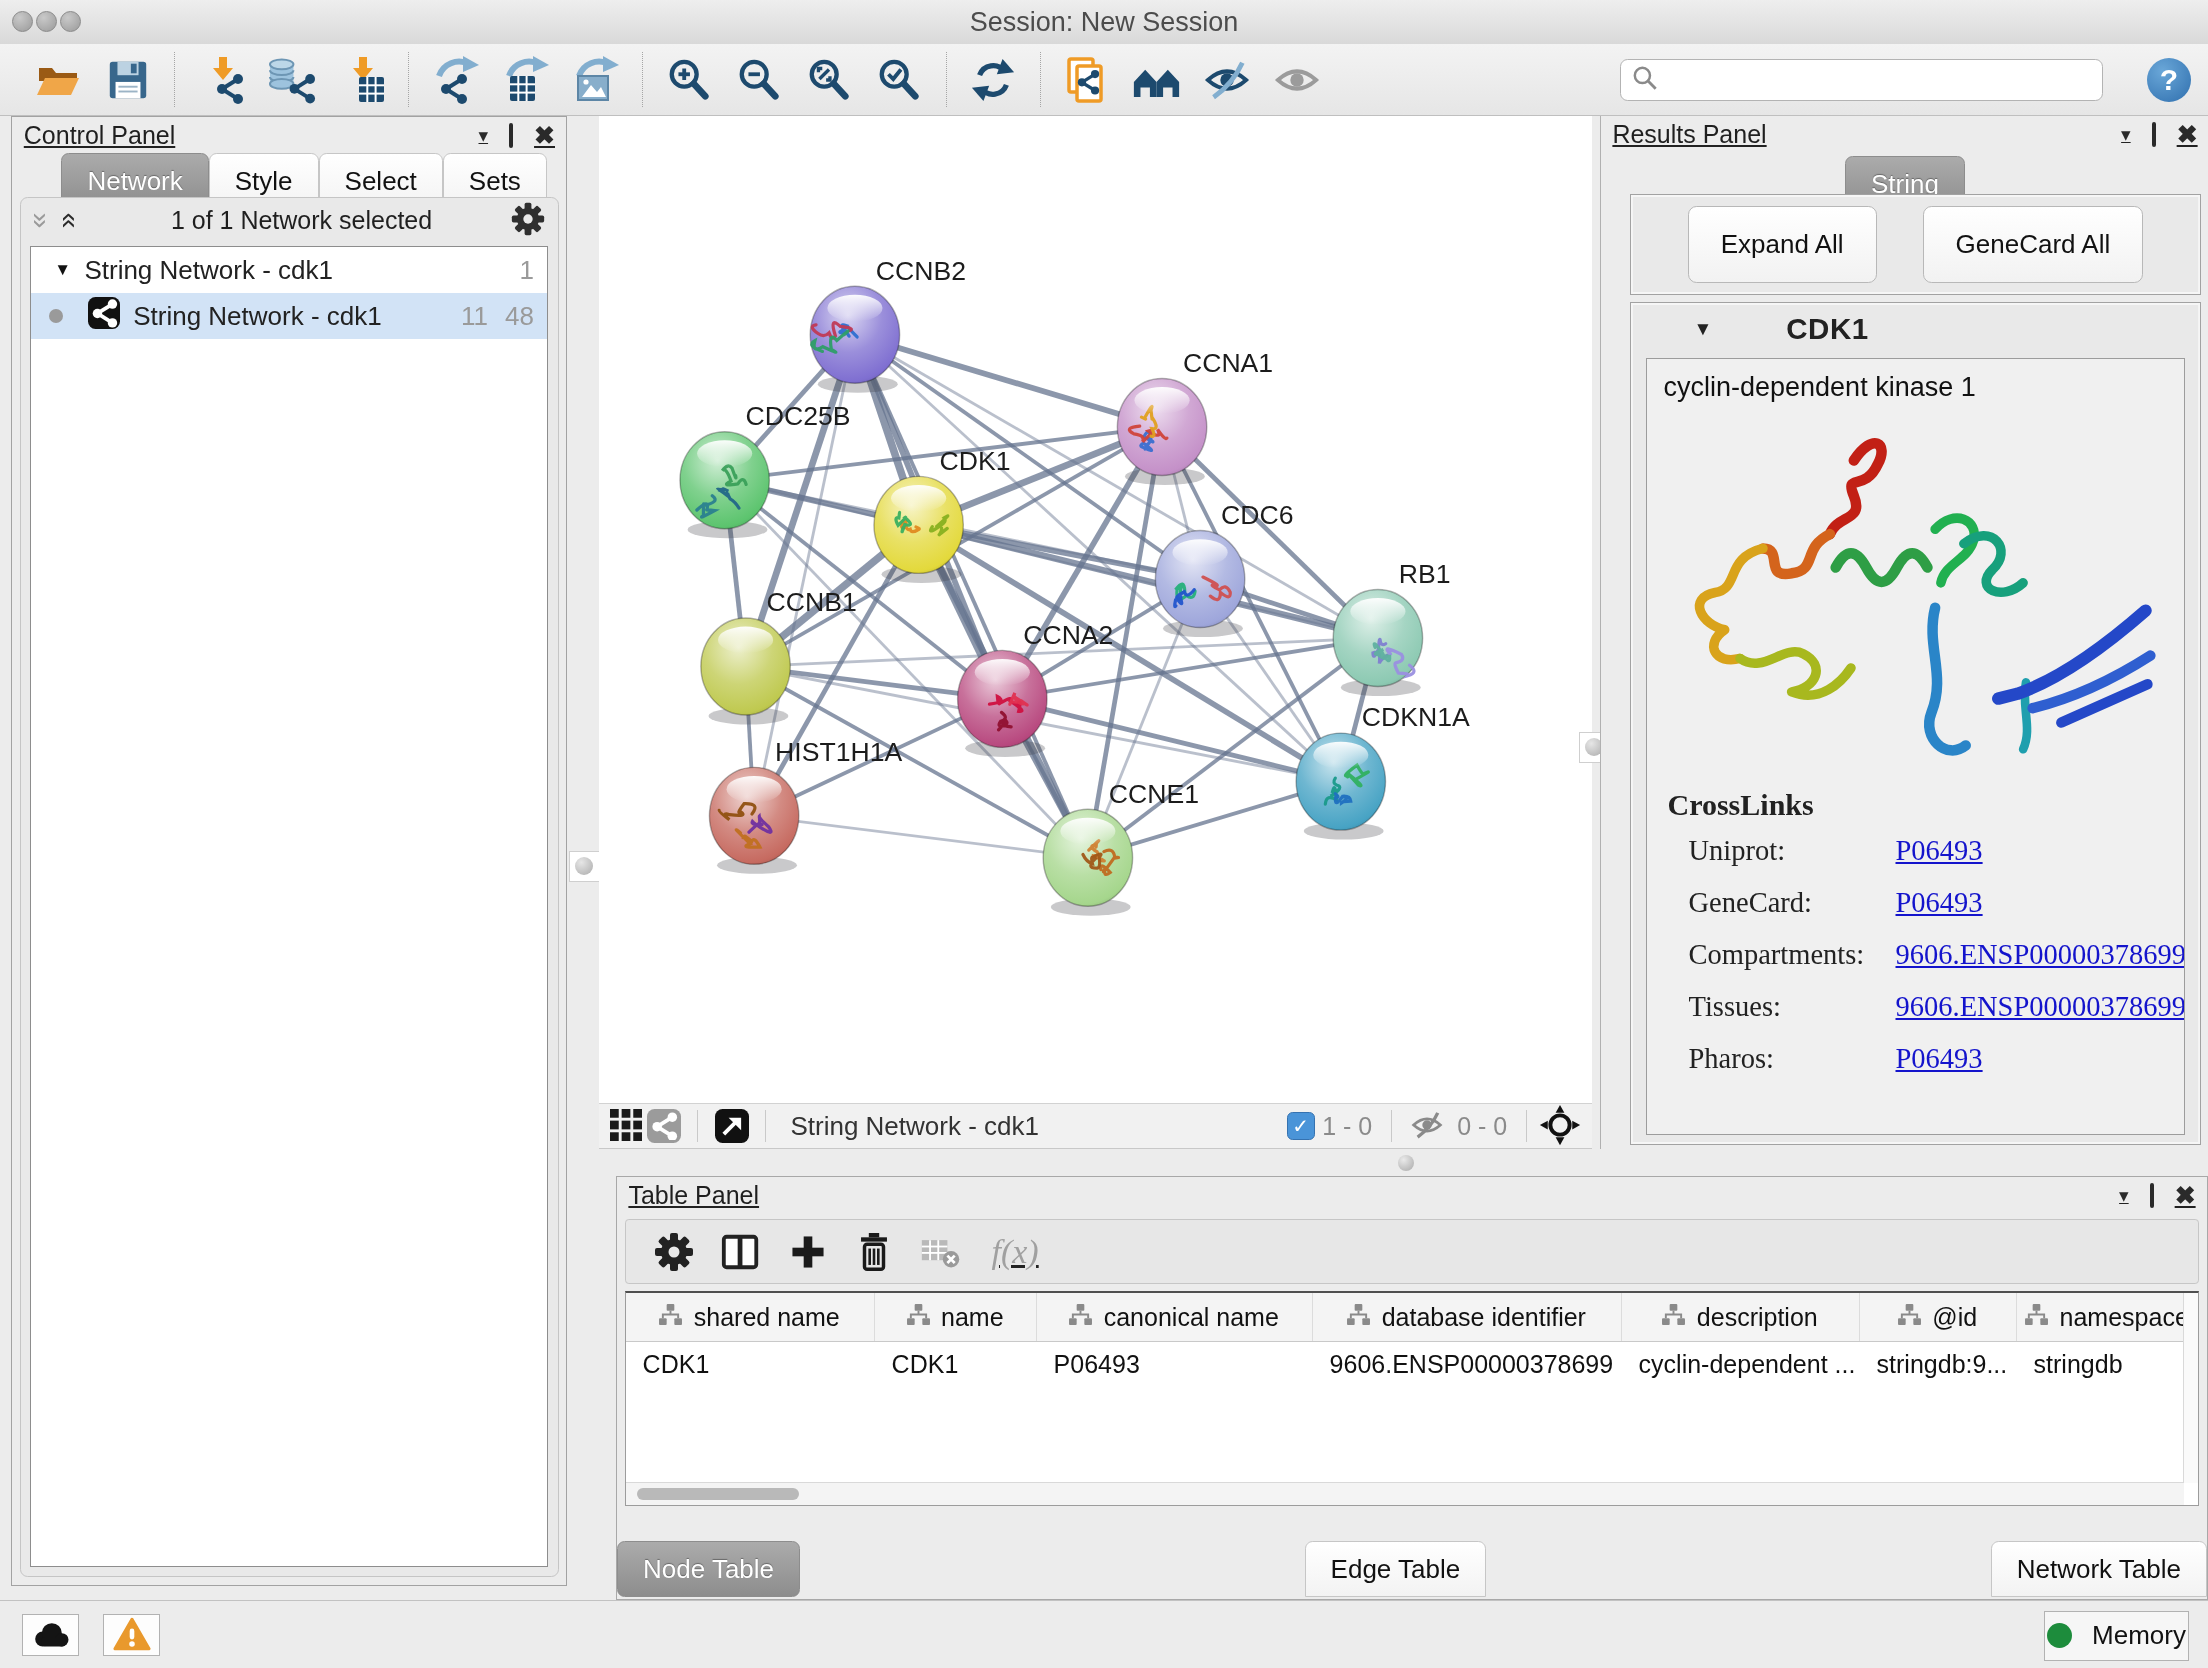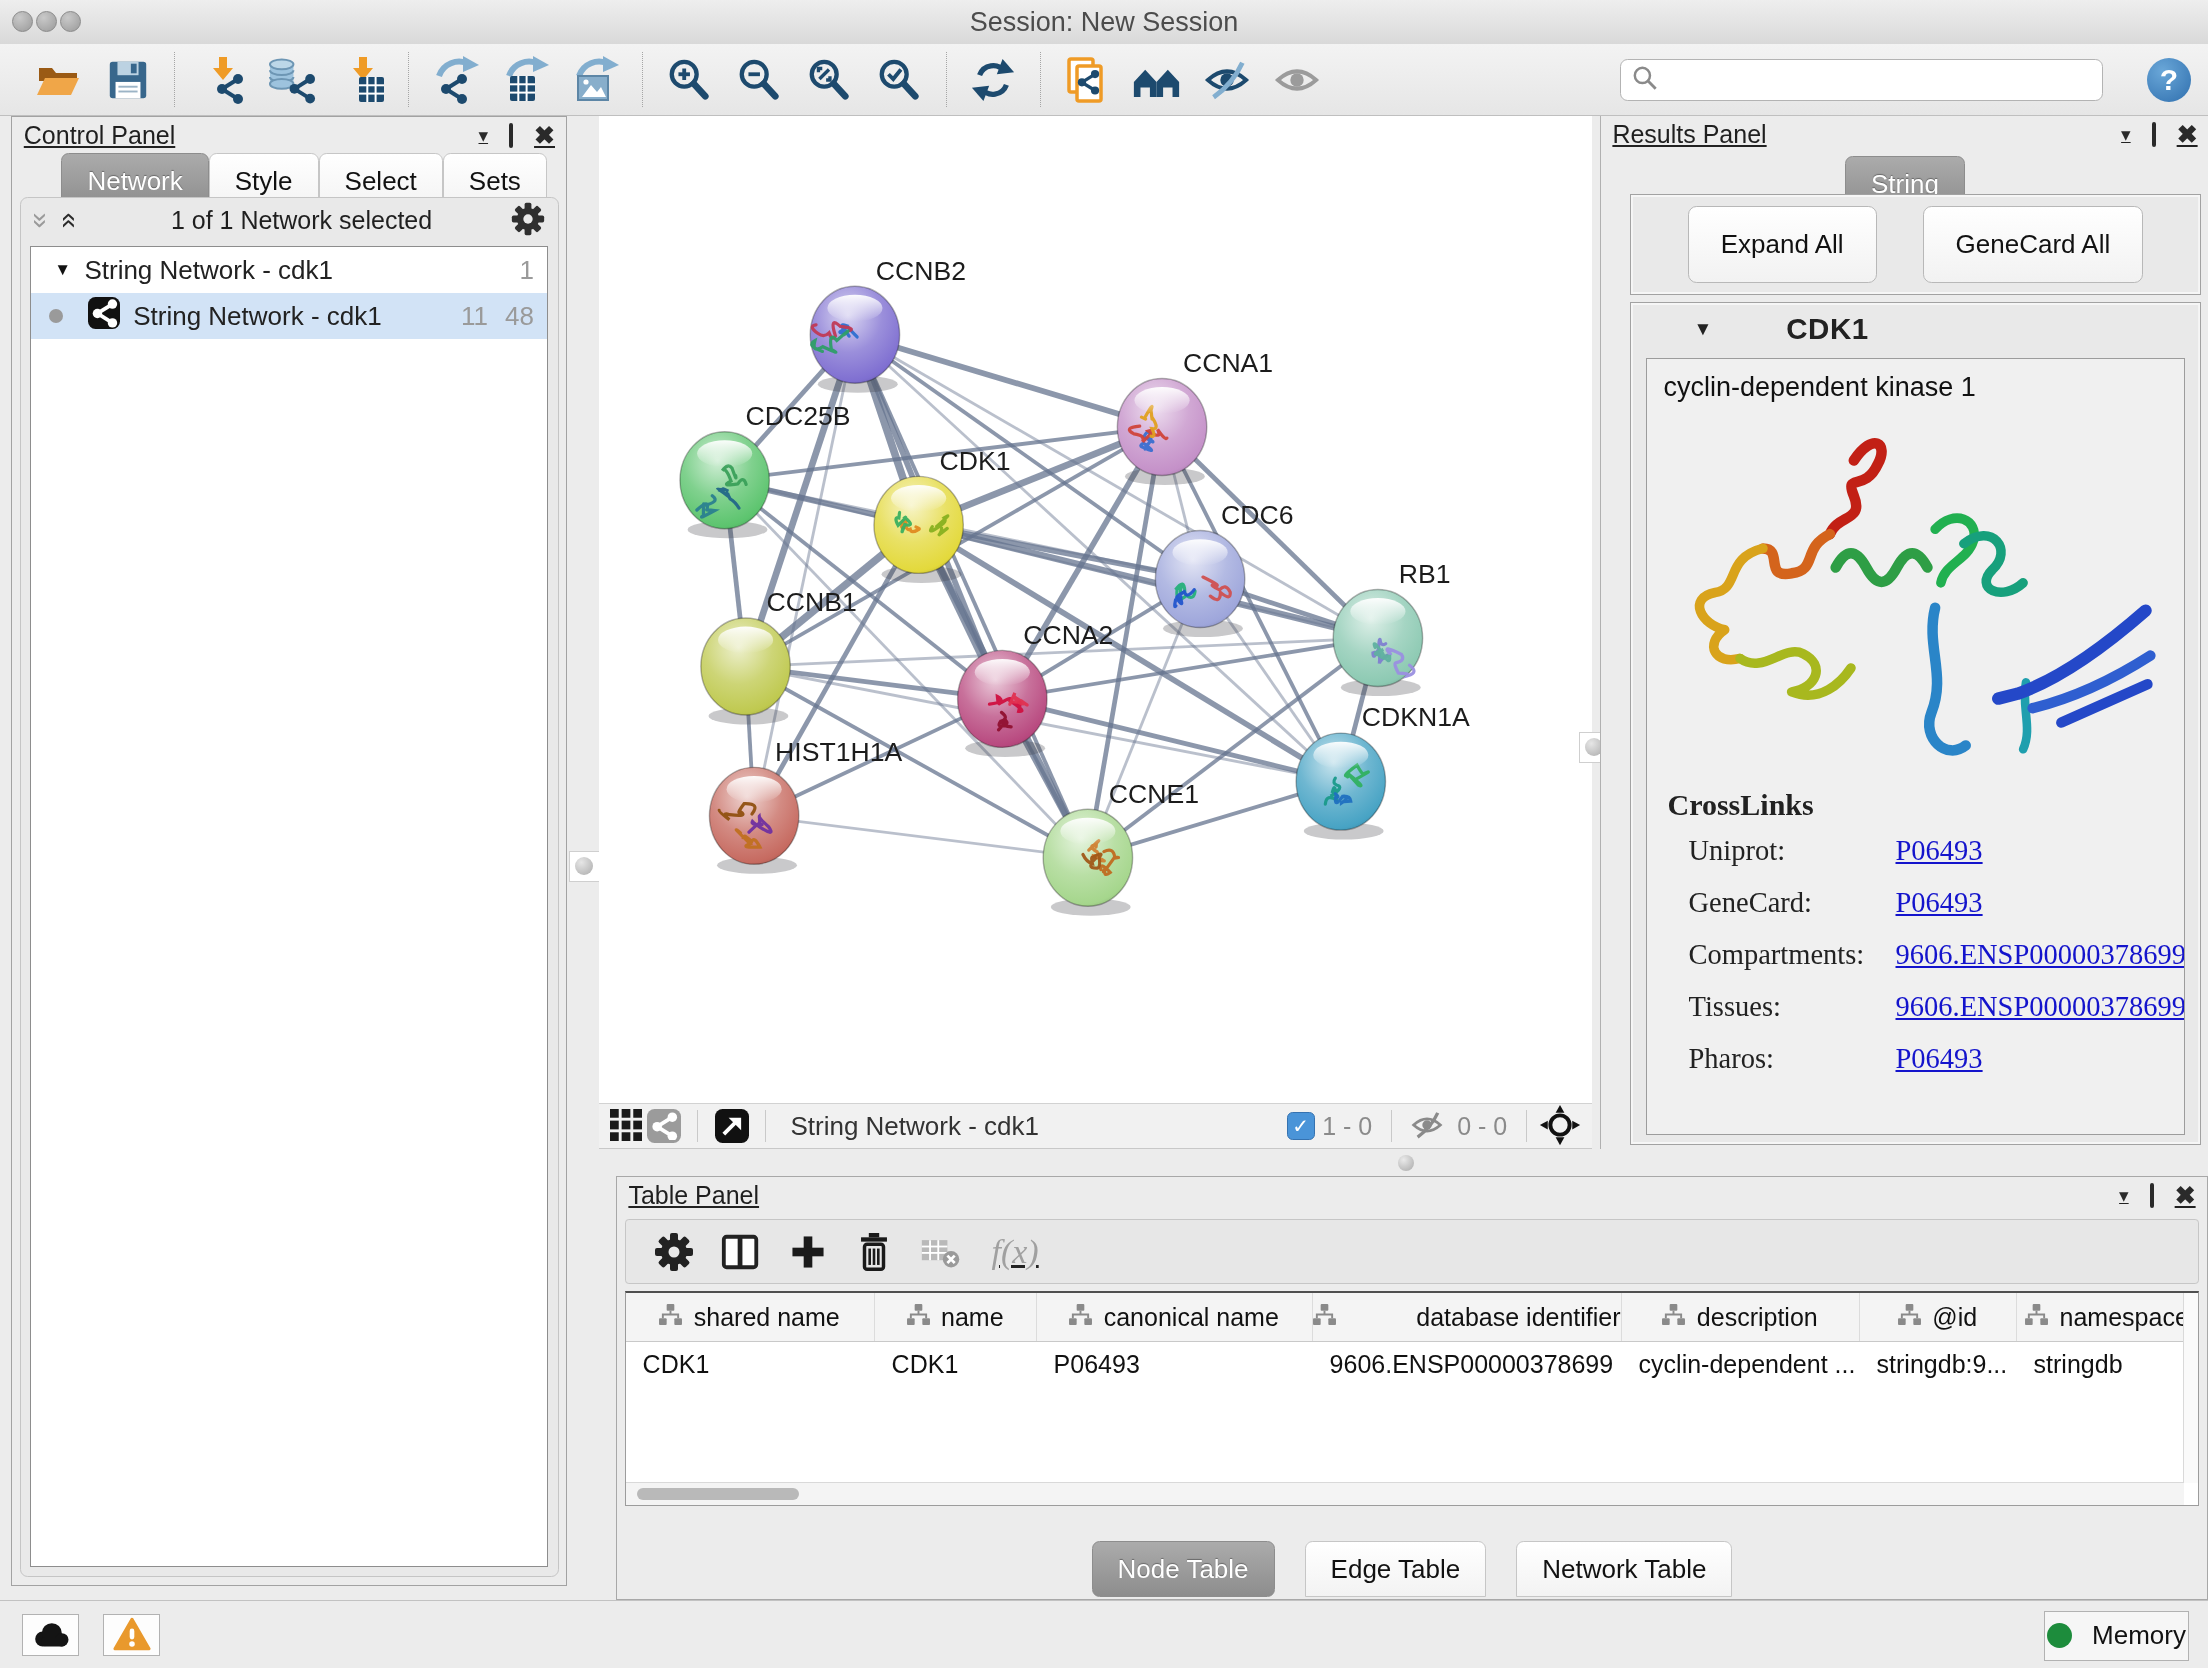--- a/index.html
+++ b/index.html
@@ -109,21 +109,21 @@
     border:1px solid #9c9c9c;border-top:2.9px solid #4f4f4f;overflow:hidden;}
   .tpt-head{display:flex;height:48px;background:#f4f4f4;border-bottom:1px solid #c9c9c9;}
   .th{display:flex;align-items:center;justify-content:center;gap:11.4px;font-size:25px;color:#111;
       border-right:1px solid #dcdcdc;box-sizing:border-box;overflow:hidden;white-space:nowrap;}
   .trow{display:flex;height:44px;}
   .td{display:flex;align-items:center;font-size:25px;color:#111;padding-left:17px;box-sizing:border-box;
       overflow:hidden;white-space:nowrap;}
   .tpt-hs{position:absolute;left:0;right:14.3px;bottom:0;height:22px;background:#f4f4f4;border-top:1px solid #d9d9d9;}
   .tpt-hs .thumb{position:absolute;left:11.4px;top:4.8px;width:162px;height:12.4px;border-radius:6.7px;background:#b9b9b9;}
   .tpt-vs{position:absolute;top:0;bottom:22px;right:0;width:14.3px;background:#fafafa;border-left:1px solid #d9d9d9;}
-  .tp-tabs{position:absolute;bottom:1.9px;left:0;right:0;display:flex;justify-content:center;gap:30px;}
+  .tp-tabs{position:absolute;bottom:1.9px;left:0;right:0;display:flex;justify-content:space-between;gap:30px;}
 
   
   .statusbar{position:absolute;left:0;top:1600px;width:2208px;height:68px;background:#ececec;border-top:1px solid #c2c2c2;}
   .sq-btn{position:absolute;top:13.3px;width:55px;height:40px;background:#fdfdfd;border:1.9px solid #b2b2b2;
     display:flex;align-items:center;justify-content:center;}
   .membtn{position:absolute;right:19px;top:9.5px;width:143px;height:48px;background:#f6f6f6;border:1.9px solid #b2b2b2;
     display:flex;align-items:center;justify-content:center;gap:20px;font-size:26px;color:#111;}
   .memdot{width:25px;height:25px;border-radius:50%;background:#1d8c3c;}
 </style>
 </head>
@@ -821,21 +821,21 @@
             <span><svg width="23" height="22" viewBox="0 0 24 23">
                 <g fill="#8a8a8a">
                   <rect x="8" y="0" width="8" height="7" rx="1"></rect>
                   <rect x="0" y="15" width="8" height="7" rx="1"></rect>
                   <rect x="16" y="15" width="8" height="7" rx="1"></rect>
                 </g>
                 <path d="M12,7 V11 M4,15 V11 H20 V15" stroke="#8a8a8a" stroke-width="2" fill="none"></path>
               </svg></span>
             <span>canonical name</span>
           </div>
-          <div class="th" style="width: 309px; flex: 0 0 auto; justify-content: space-between;">
+          <div class="th" style="width: 309px; flex: 0 0 auto;">
             <span><svg width="23" height="22" viewBox="0 0 24 23">
                 <g fill="#8a8a8a">
                   <rect x="8" y="0" width="8" height="7" rx="1"></rect>
                   <rect x="0" y="15" width="8" height="7" rx="1"></rect>
                   <rect x="16" y="15" width="8" height="7" rx="1"></rect>
                 </g>
                 <path d="M12,7 V11 M4,15 V11 H20 V15" stroke="#8a8a8a" stroke-width="2" fill="none"></path>
               </svg></span>
             <span>database identifier</span>
           </div>

